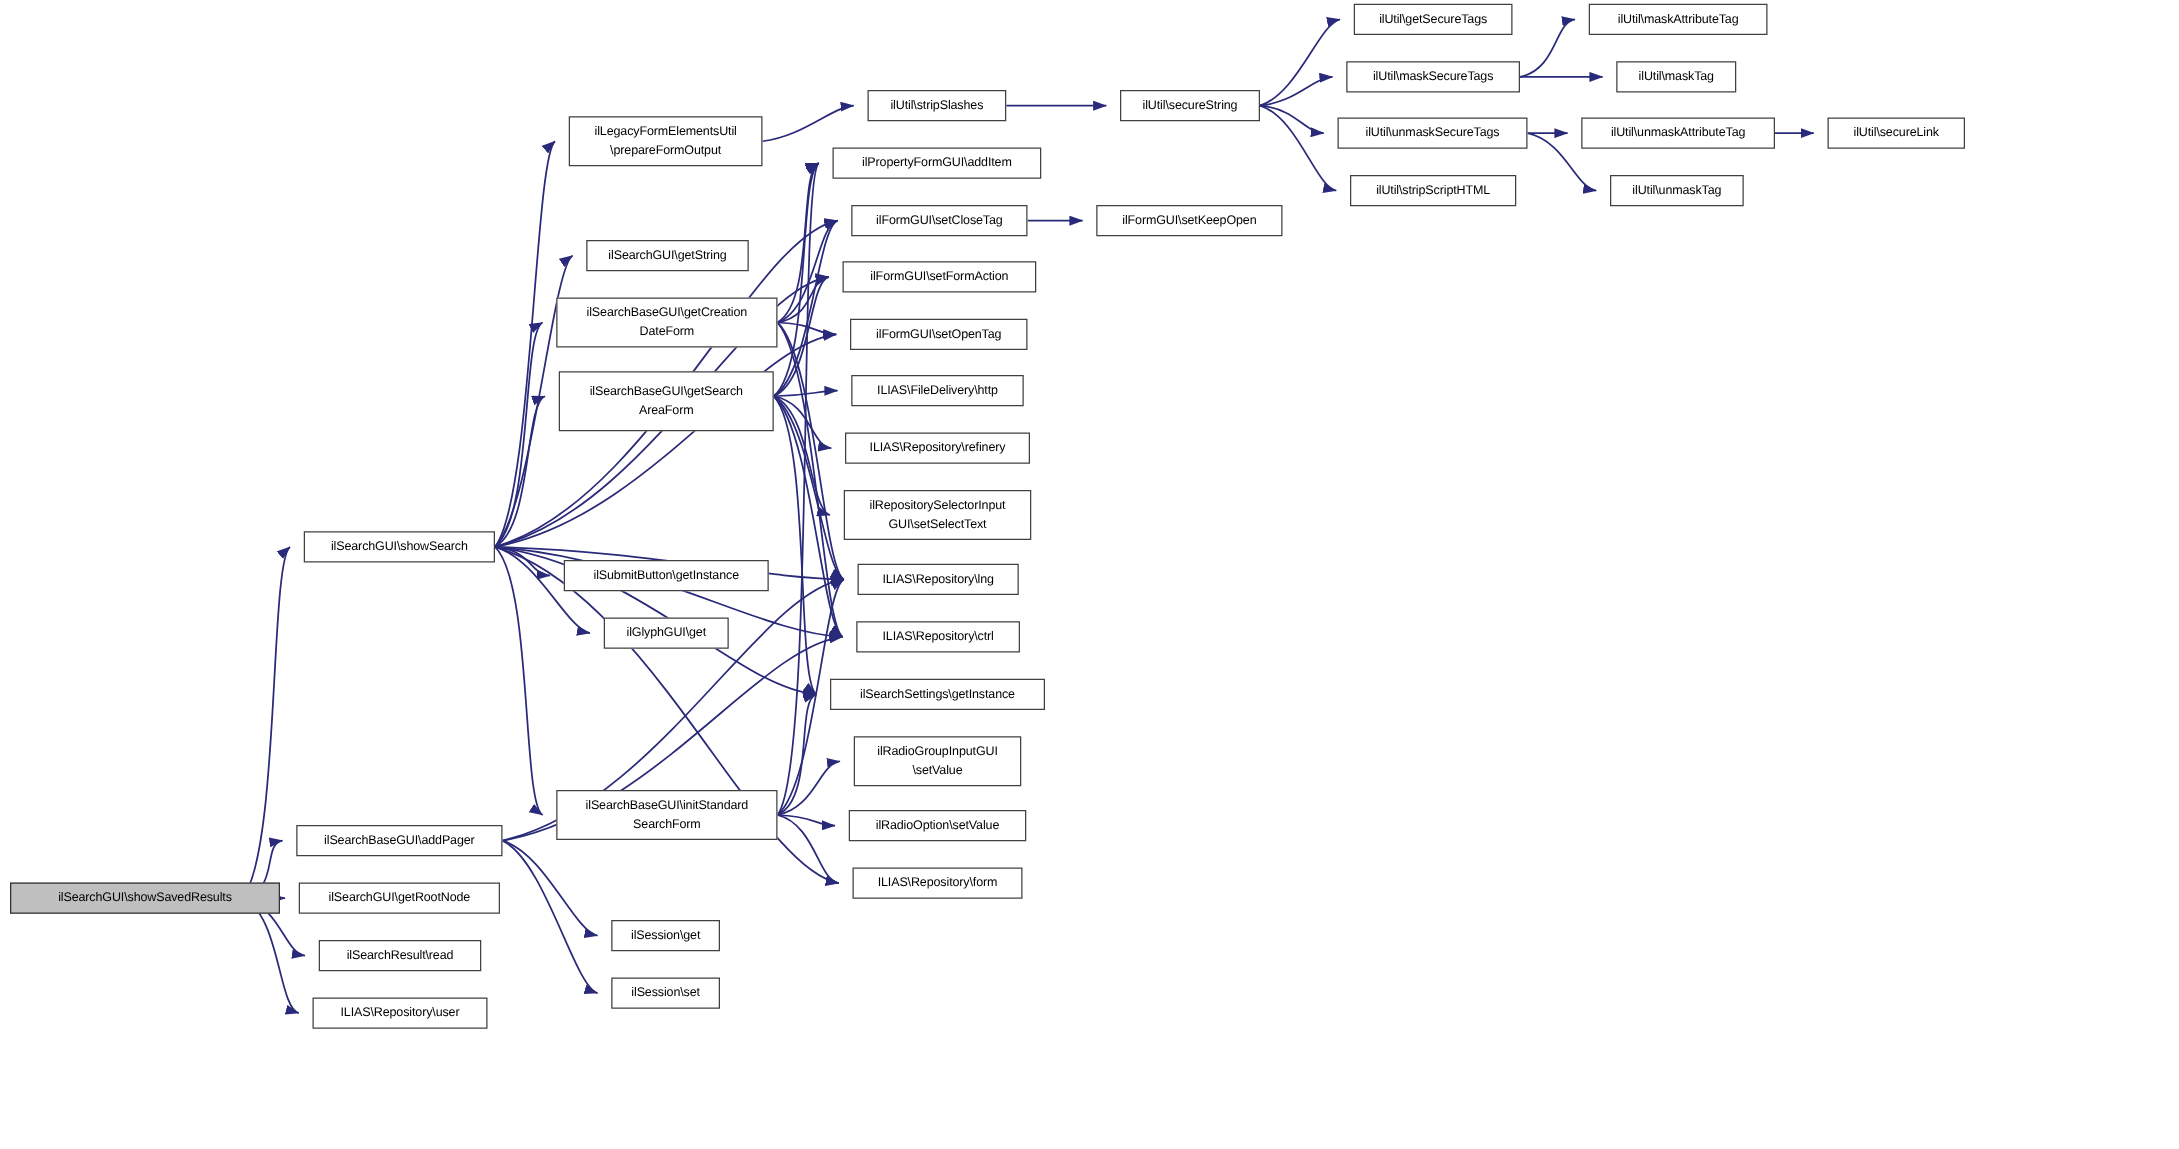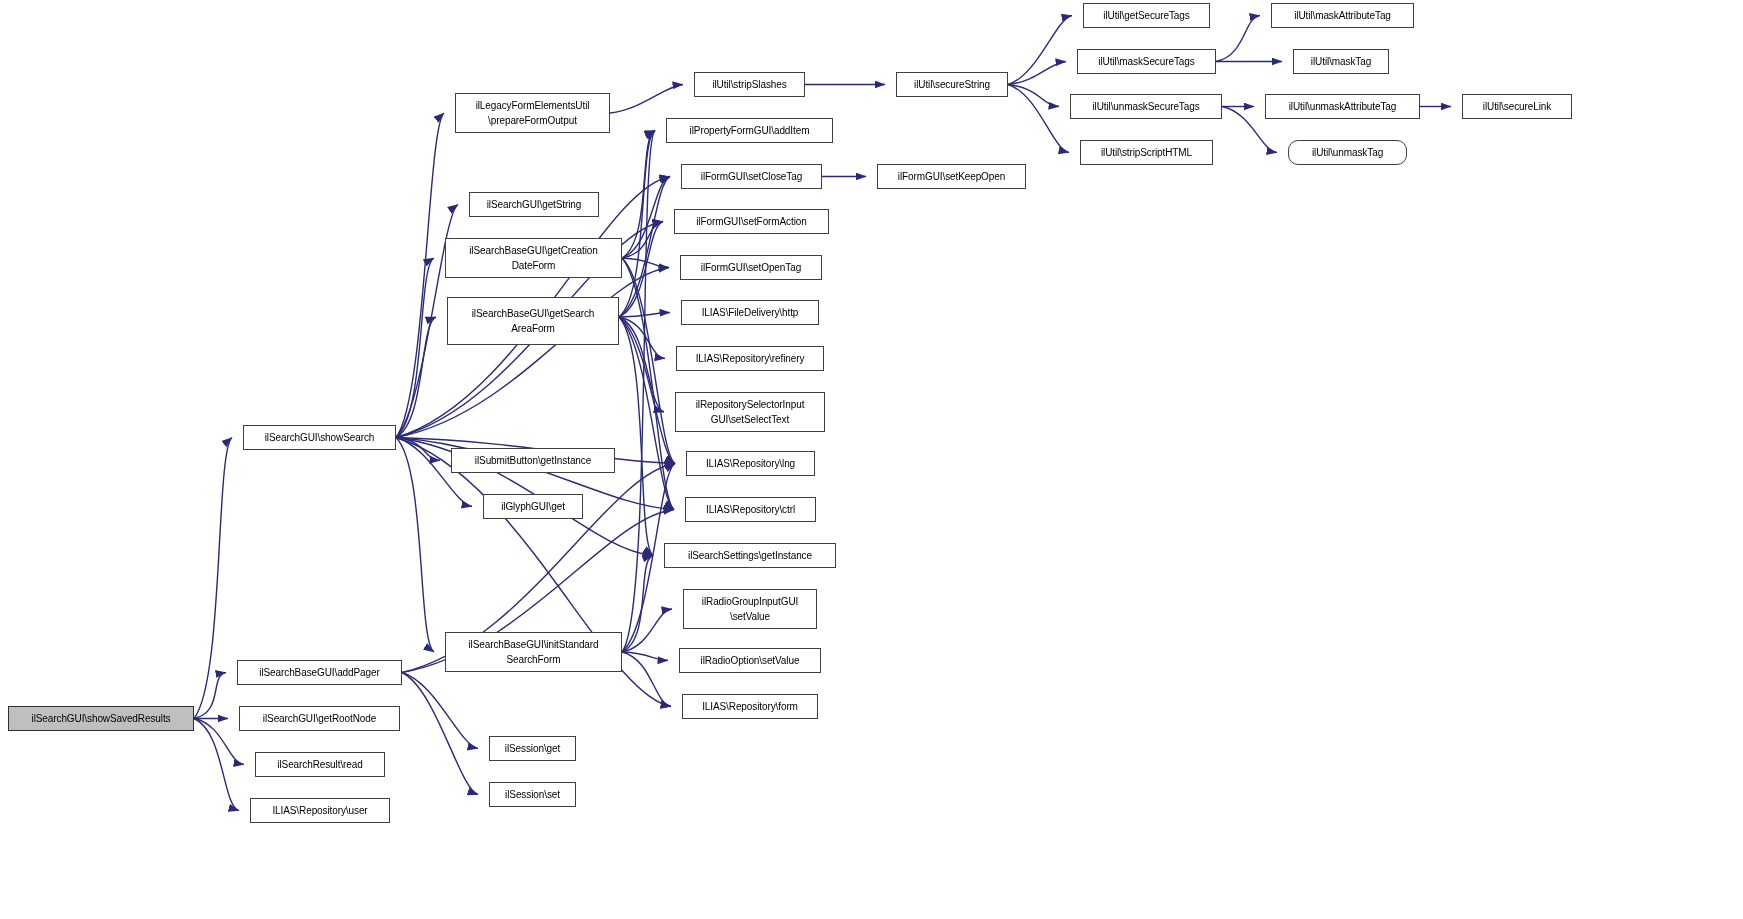--- a/index.html
+++ b/index.html
@@ -86,21 +86,21 @@
         <path d="M622,652 C652,653.156 651.5,660.092 668,660.5" marker-end="url(#arrow)"></path>
         <path d="M622,652 C652,659.412 654.5,703.884 671,706.5" marker-end="url(#arrow)"></path>
         <path d="M622,652 C652,626.364 658.5,472.548 675,463.5" marker-end="url(#arrow)"></path>
         <path d="M402,672.5 C436.2,682.836 459.19,744.852 478,748.5" marker-end="url(#arrow)"></path>
         <path d="M402,672.5 C436.2,689.092 459.19,788.644 478,794.5" marker-end="url(#arrow)"></path>
         <path d="M402,672.5 C524.4,650.332 606.68,517.324 674,509.5" marker-end="url(#arrow)"></path>
         <path d="M402,672.5 C524.85,644.076 607.4325,473.532 675,463.5" marker-end="url(#arrow)"></path>
       </g>
   </svg>
   <div id="nodes-layer">
-      <div class="node root" style="left: 8px; top: 706px; width: 186px; height: 25px;"><span class="lbl">ilSearchGUI\showSavedResults</span></div>
+      <div class="node root" style="left: 8px; top: 706px; width: 216px; height: 25px;"><span class="lbl">ilSearchGUI\showSavedResults</span></div>
       <div class="node" style="left: 237px; top: 660px; width: 165px; height: 25px;"><span class="lbl">ilSearchBaseGUI\addPager</span></div>
       <div class="node" style="left: 239px; top: 706px; width: 161px; height: 25px;"><span class="lbl">ilSearchGUI\getRootNode</span></div>
       <div class="node" style="left: 255px; top: 752px; width: 130px; height: 25px;"><span class="lbl">ilSearchResult\read</span></div>
       <div class="node" style="left: 250px; top: 798px; width: 140px; height: 25px;"><span class="lbl">ILIAS\Repository\user</span></div>
       <div class="node" style="left: 243px; top: 425px; width: 153px; height: 25px;"><span class="lbl">ilSearchGUI\showSearch</span></div>
       <div class="node" style="left: 455px; top: 93px; width: 155px; height: 40px;"><span class="lbl">ilLegacyFormElementsUtil
 \prepareFormOutput</span></div>
       <div class="node" style="left: 469px; top: 192px; width: 130px; height: 25px;"><span class="lbl">ilSearchGUI\getString</span></div>
       <div class="node" style="left: 445px; top: 238px; width: 177px; height: 40px;"><span class="lbl">ilSearchBaseGUI\getCreation
 DateForm</span></div>
@@ -130,16 +130,16 @@
       <div class="node" style="left: 682px; top: 694px; width: 136px; height: 25px;"><span class="lbl">ILIAS\Repository\form</span></div>
       <div class="node" style="left: 877px; top: 164px; width: 149px; height: 25px;"><span class="lbl">ilFormGUI\setKeepOpen</span></div>
       <div class="node" style="left: 896px; top: 72px; width: 112px; height: 25px;"><span class="lbl">ilUtil\secureString</span></div>
       <div class="node" style="left: 1083px; top: 3px; width: 127px; height: 25px;"><span class="lbl">ilUtil\getSecureTags</span></div>
       <div class="node" style="left: 1077px; top: 49px; width: 139px; height: 25px;"><span class="lbl">ilUtil\maskSecureTags</span></div>
       <div class="node" style="left: 1070px; top: 94px; width: 152px; height: 25px;"><span class="lbl">ilUtil\unmaskSecureTags</span></div>
       <div class="node" style="left: 1080px; top: 140px; width: 133px; height: 25px; text-align: center;"><span class="lbl">ilUtil\stripScriptHTML</span></div>
       <div class="node" style="left: 1271px; top: 3px; width: 143px; height: 25px;"><span class="lbl">ilUtil\maskAttributeTag</span></div>
       <div class="node" style="left: 1293px; top: 49px; width: 96px; height: 25px;"><span class="lbl">ilUtil\maskTag</span></div>
       <div class="node" style="left: 1265px; top: 94px; width: 155px; height: 25px;"><span class="lbl">ilUtil\unmaskAttributeTag</span></div>
-      <div class="node" style="left: 1288px; top: 140px; width: 119px; height: 25px; border-radius: 10px;"><span class="lbl">ilUtil\unmaskTag</span></div>
+      <div class="node" style="left: 1288px; top: 140px; width: 107px; height: 25px;"><span class="lbl">ilUtil\unmaskTag</span></div>
       <div class="node" style="left: 1462px; top: 94px; width: 110px; height: 25px;"><span class="lbl">ilUtil\secureLink</span></div>
     </div>
 </div>
 
 </body></html>

